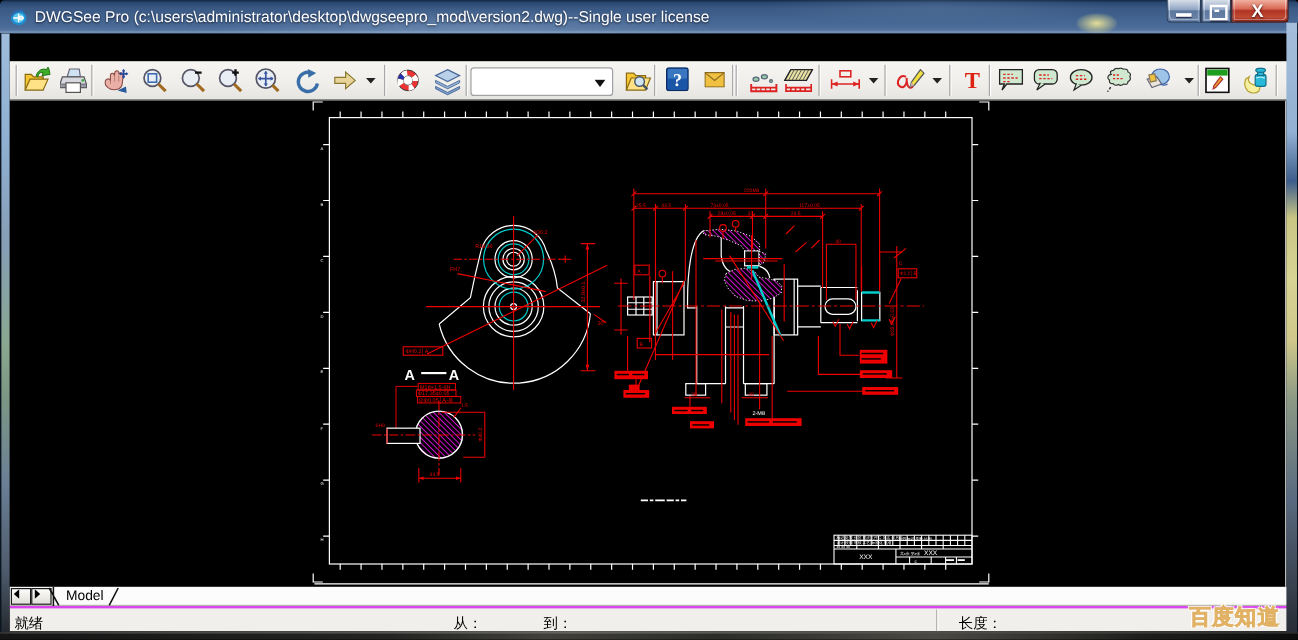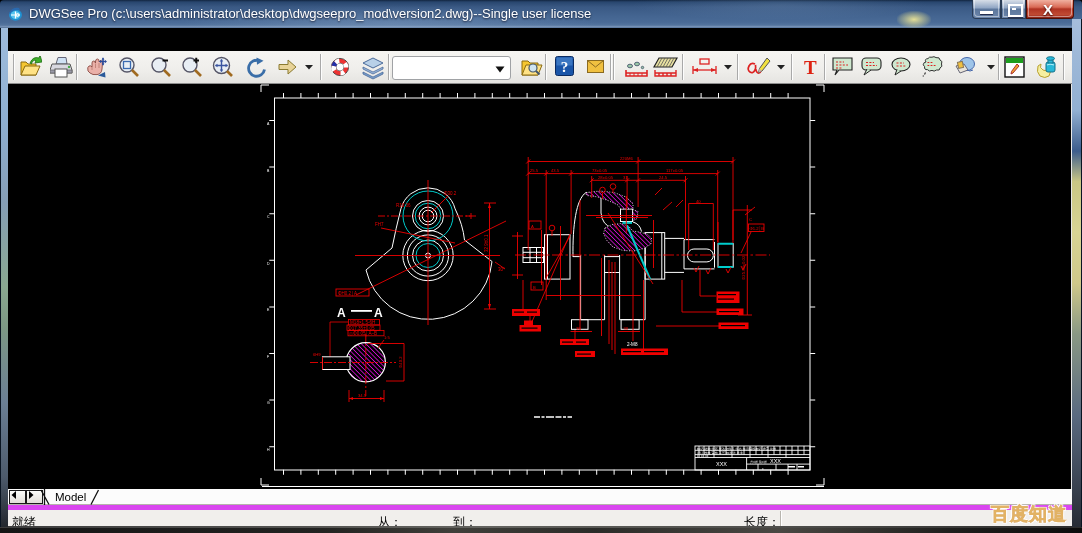--- a/index.html
+++ b/index.html
@@ -57,21 +57,21 @@
 
 #tabs{position:absolute;left:8px;top:489px;width:1066px;height:16px;background:#fcfcfc;
  border-bottom:1px solid #b5b2ab;box-sizing:border-box;}
 .tbtn{position:absolute;top:1px;width:17px;height:14px;background:linear-gradient(180deg,#fcfcfa,#e2dfd8);
  border:1px solid #1a1a1a;box-sizing:border-box;}
 .tbtn svg{position:absolute;left:4px;top:3px;}
 #tabs .mod{position:absolute;left:47px;top:1.5px;font-size:11.5px;font-weight:normal;color:#000;}
 #tabs svg{position:absolute;left:0;top:0;}
 
 #status{position:absolute;left:8px;top:505px;width:1066px;height:21px;background:#f1efec;
- border-top:5px solid #d946ef;box-sizing:border-box;font-size:12px;color:#000;}
+ border-top:2px solid #d946ef;box-sizing:border-box;font-size:12px;color:#000;}
 #status span{position:absolute;top:4px;}
 #status .vs{position:absolute;left:772px;top:1px;width:1px;height:19px;background:#b8b5ae;box-shadow:1px 0 0 #fff;}
 
 #bframe{position:absolute;left:0;top:526px;width:1082px;height:7px;
  background:linear-gradient(90deg,#151515 0%,#232321 30%,#403f3a 42%,#2b2b28 55%,#4a4843 72%,#1e1e1c 88%,#0c0c0c 100%);}
 #bframe .hl{position:absolute;left:0;top:0;width:100%;height:2px;background:linear-gradient(90deg,#444,#6a6a66 45%,#5c5c58 60%,#333);opacity:.85;}
 
 #wm{position:absolute;left:991px;top:502px;font-size:18px;font-weight:bold;color:#c4b5fd;-webkit-text-stroke:0.7px #e2b264;
  text-shadow:-1px -1px 0 #fff,1px -1px 0 #fff,-1px 1px 0 #fff,1px 1px 0 #fff,0 0 3px #fff;
  letter-spacing:1px;}
@@ -526,21 +526,21 @@
     <svg width="120" height="16">
         <path d="M36.5 0 L36.5 16 M33 1 L41 15.5 M83 15.5 L90.5 1" stroke="#111" stroke-width="1.3" fill="none"></path>
       </svg>
     <div class="mod">Model</div>
   </div>
   <div id="status">
     <span style="left:4px">就绪</span>
     <span style="left:370px">从：</span>
     <span style="left:445px">到：</span>
     <div class="vs"></div>
-    <span style="left:736px">长度：</span>
+    <span style="left:791px">长度：</span>
   </div>
   <div id="bframe">
       <div class="hl"></div>
     </div>
   <div id="lbord"></div>
   <div id="rbord"></div>
   <div id="wm">百度知道</div>
 </div>
 
 </body></html>

